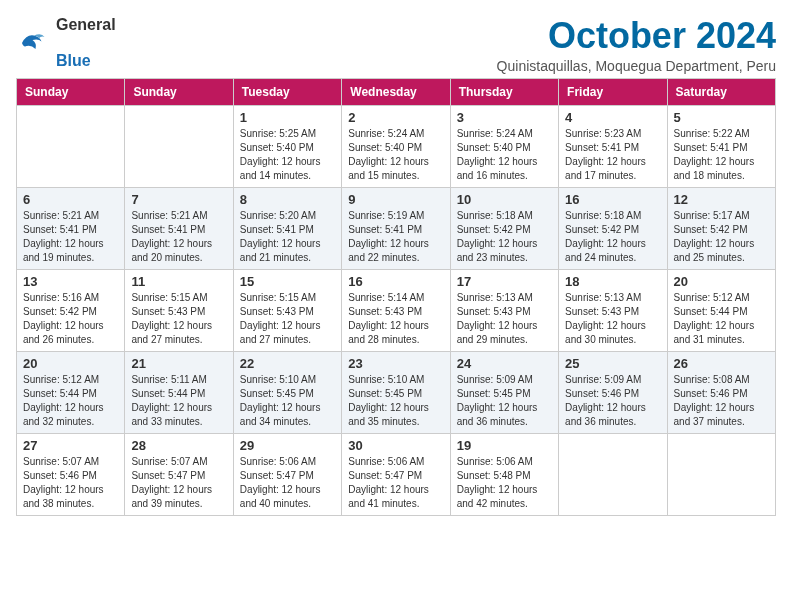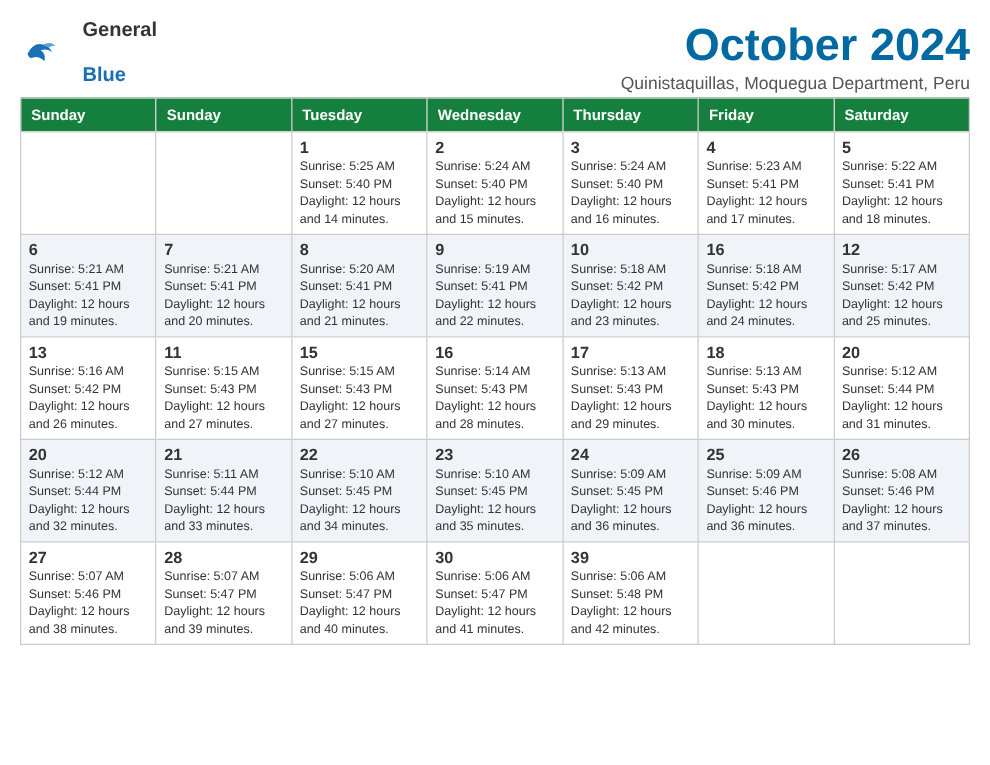--- a/index.html
+++ b/index.html
@@ -12,21 +12,21 @@
     }
     .header-area {
       display: flex;
       align-items: flex-start;
       justify-content: space-between;
       margin-bottom: 4px;
     }
     .logo {
       display: flex;
       align-items: center;
-      gap: 20px;
+      gap: 10px;
     }
     .logo-bird {
       width: 30px;
       height: 30px;
     }
     .title-area {
       text-align: right;
     }
     .month-title {
       font-size: 36px;
@@ -39,21 +39,21 @@
       color: #555;
       margin-top: 2px;
       margin-left: 32px;
     }
     table {
       width: 100%;
       border-collapse: collapse;
       font-size: 11px;
     }
     thead tr th {
-      background-color: #15803d;
+      background-color: #be185d;
       color: #fff;
       padding: 6px 8px;
       text-align: left;
       font-size: 12px;
       font-weight: bold;
       border: 1px solid #ccc;
     }
     tbody tr td {
       border: 1px solid #ccc;
       vertical-align: top;
@@ -241,20 +241,20 @@
         </td>
         <td>
           <span class="day-number">29</span>
           <div class="day-info">Sunrise: 5:06 AM<br>Sunset: 5:47 PM<br>Daylight: 12 hours and 40 minutes.</div>
         </td>
         <td>
           <span class="day-number">30</span>
           <div class="day-info">Sunrise: 5:06 AM<br>Sunset: 5:47 PM<br>Daylight: 12 hours and 41 minutes.</div>
         </td>
         <td>
-          <span class="day-number">39</span>
+          <span class="day-number">19</span>
           <div class="day-info">Sunrise: 5:06 AM<br>Sunset: 5:48 PM<br>Daylight: 12 hours and 42 minutes.</div>
         </td>
         <td class="empty-cell"></td>
         <td class="empty-cell"></td>
       </tr>
     </tbody>
 </table>
 
 </body></html>

